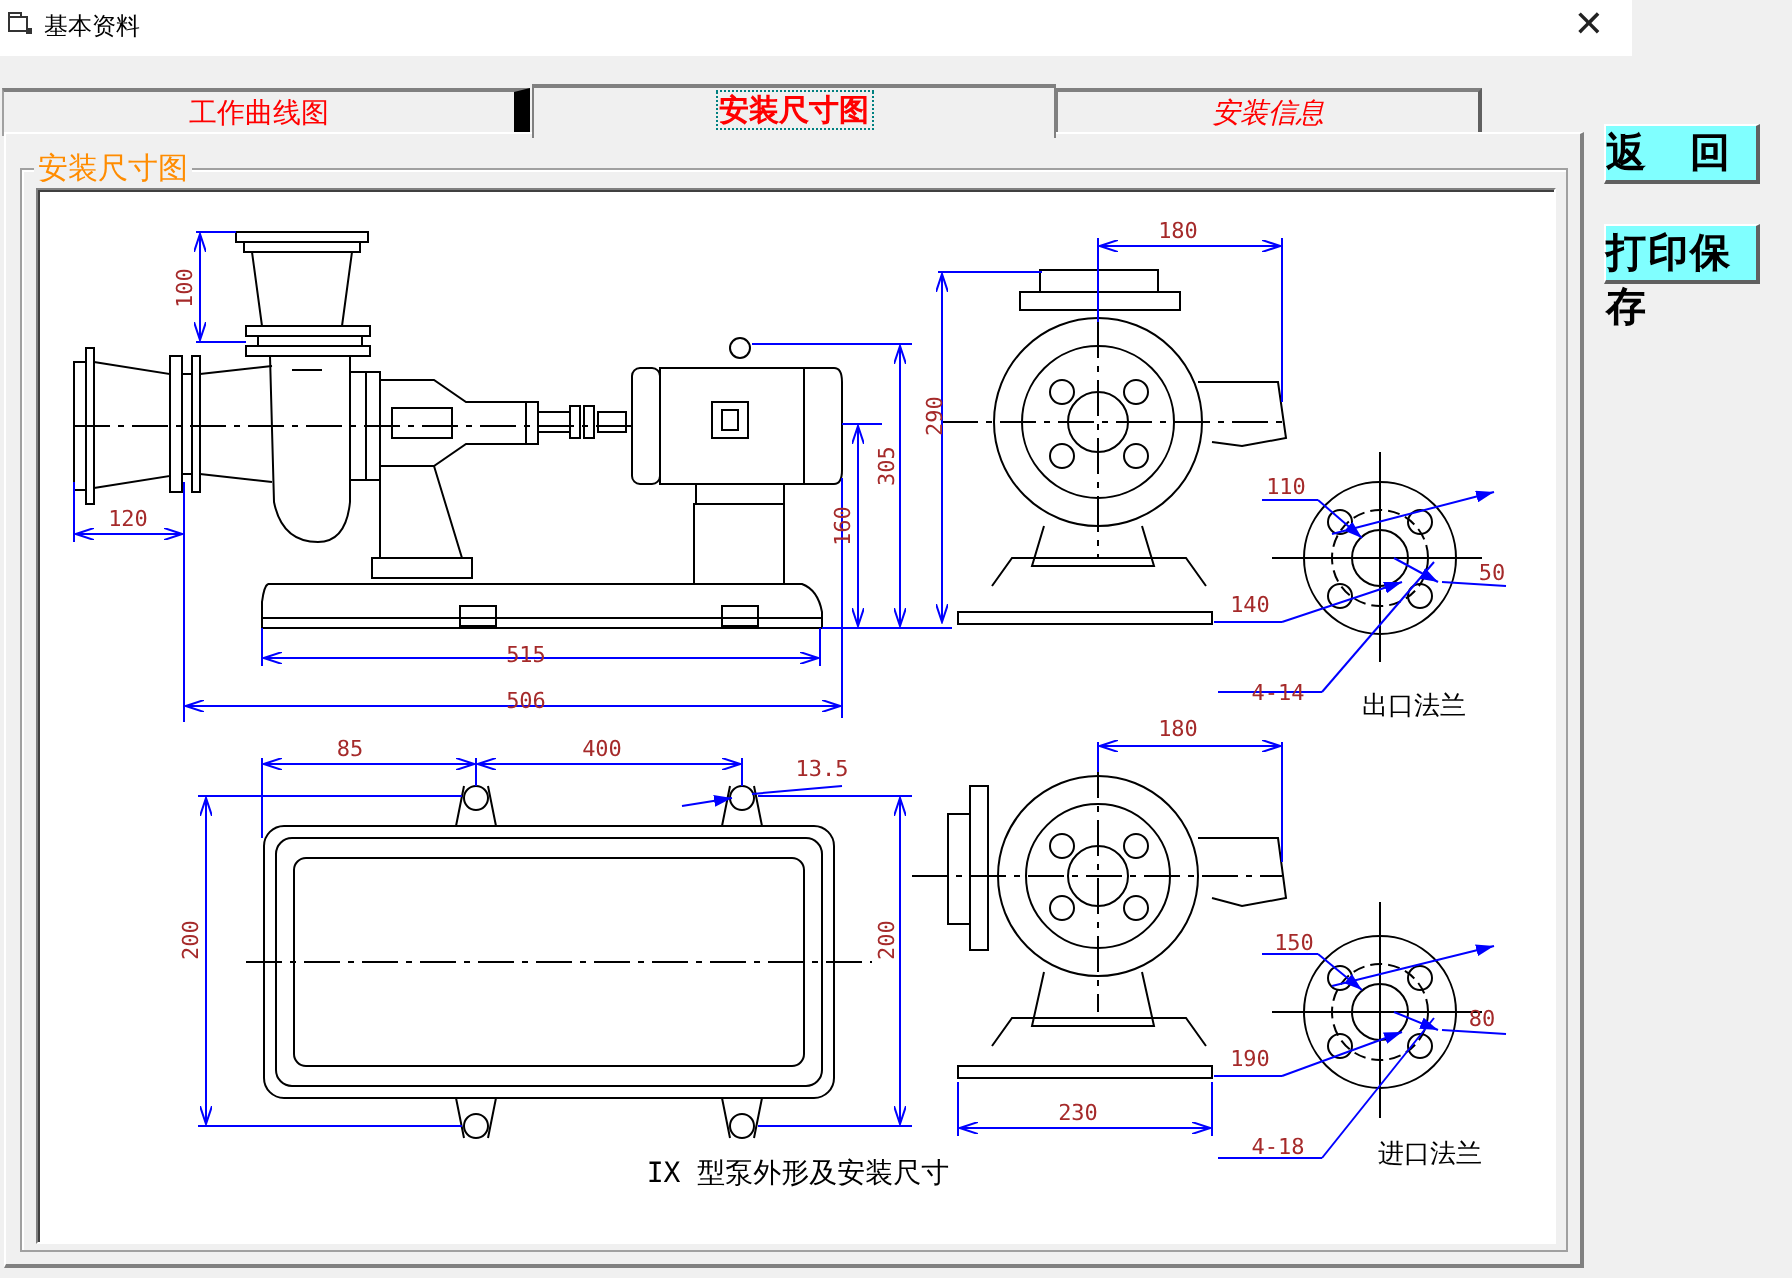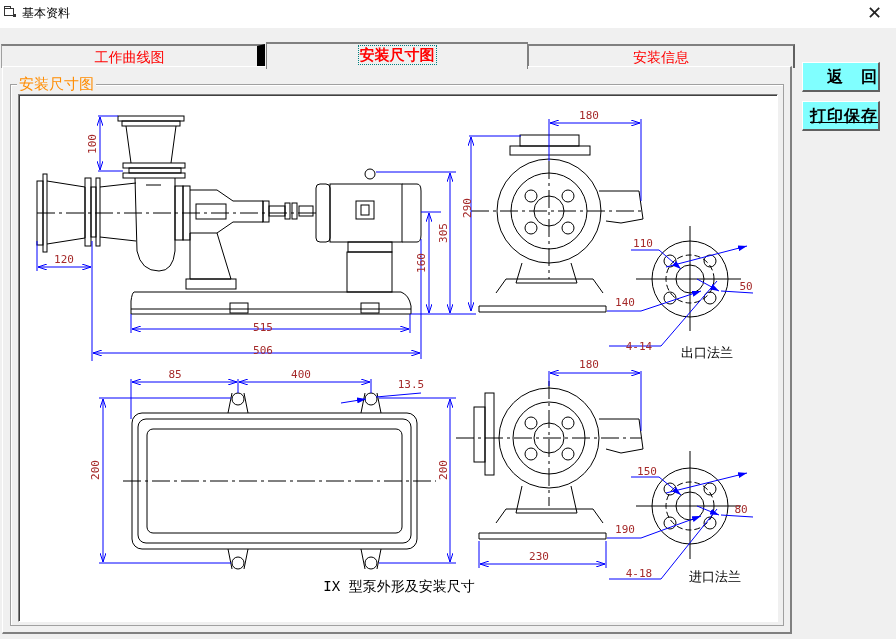--- a/index.html
+++ b/index.html
@@ -1,32 +1,32 @@
 <!DOCTYPE html>
 <html><head>
 <meta charset="utf-8">
 <style>
   html,body{margin:0;padding:0;}
   body{width:896px;height:639px;background:#f0f0f0;position:relative;overflow:hidden;font-family:"DejaVu Sans",sans-serif;}
-  .titlebar{position:absolute;left:0;top:0;width:896px;height:28px;background:#ffffff;}
+  .titlebar{position:absolute;left:0;top:0;width:816px;height:28px;background:#ffffff;}
   .titlebar .app-icon{position:absolute;left:4px;top:6px;width:12px;height:11px;}
   .titlebar .title{position:absolute;left:22px;top:5px;font-size:12px;color:#000;}
   .titlebar .close{position:absolute;right:14px;top:2px;font-size:18px;color:#222;cursor:pointer;font-family:"DejaVu Sans",sans-serif;}
   .tabframe{position:absolute;left:2px;top:66px;width:790px;height:568px;border:1px solid #fff;border-right:2px solid #808080;border-bottom:2px solid #808080;box-sizing:border-box;background:#f0f0f0;}
   .tab{position:absolute;height:24px;background:#f0f0f0;border:1px solid #808080;border-bottom:none;border-top:2px solid #808080;box-sizing:border-box;text-align:center;font-size:14px;color:#ff0000;line-height:22px;cursor:pointer;}
   .tab.t1{left:1px;top:44px;width:264px;border-left:1px solid #a0a0a0;border-right:8px solid #000000;}
   .tab.t2{left:266px;top:42px;width:262px;height:27px;border-bottom:none;z-index:2;background:#f0f0f0;}
-  .tab.t3{left:528px;top:44px;width:267px;border-right:2px solid #606060;}
+  .tab.t3{left:528px;top:44px;width:213px;border-right:2px solid #606060;font-style:italic;}
   .tab.t2 span{border:1px dotted #008080;padding:0 1px;font-weight:bold;font-size:15px;}
   .group{position:absolute;left:10px;top:84px;width:772px;height:540px;border:1px solid #a0a0a0;box-shadow:inset 1px 1px #fff;}
   .group-label{position:absolute;left:17px;top:75px;background:#f0f0f0;color:#ff8c00;font-size:15px;padding:0 2px;}
   .canvas{position:absolute;left:18px;top:94px;width:758px;height:526px;background:#fff;border:1px solid #808080;border-right:1px solid #fff;border-bottom:1px solid #fff;box-shadow:inset 1px 1px #404040;}
-  .btn{position:absolute;left:802px;width:78px;height:30px;background:#80ffff;border:1px solid #fff;border-right:2px solid #606060;border-bottom:2px solid #606060;box-sizing:border-box;font-size:16px;font-weight:bold;text-align:right;line-height:27px;color:#000;cursor:pointer;letter-spacing:1px;}
+  .btn{position:absolute;left:802px;width:78px;height:30px;background:#80ffff;border:1px solid #fff;border-right:2px solid #606060;border-bottom:2px solid #606060;box-sizing:border-box;font-size:20px;font-weight:bold;text-align:left;line-height:27px;color:#000;cursor:pointer;letter-spacing:1px;}
   .btn.b1{top:62px;}
-  .btn.b2{top:101px;text-decoration:underline;}
+  .btn.b2{top:112px;}
   svg text{font-family:"DejaVu Sans Mono",monospace;}
 </style>
 </head>
 <body>
 
 <div class="titlebar">
   <svg class="app-icon" viewBox="0 0 12 11">
       <rect x="0.5" y="2.5" width="9" height="7" fill="none" stroke="#333"></rect>
       <rect x="0.5" y="0.5" width="6" height="2" fill="none" stroke="#333"></rect>
       <rect x="9" y="8" width="3" height="3" fill="#333"></rect>

